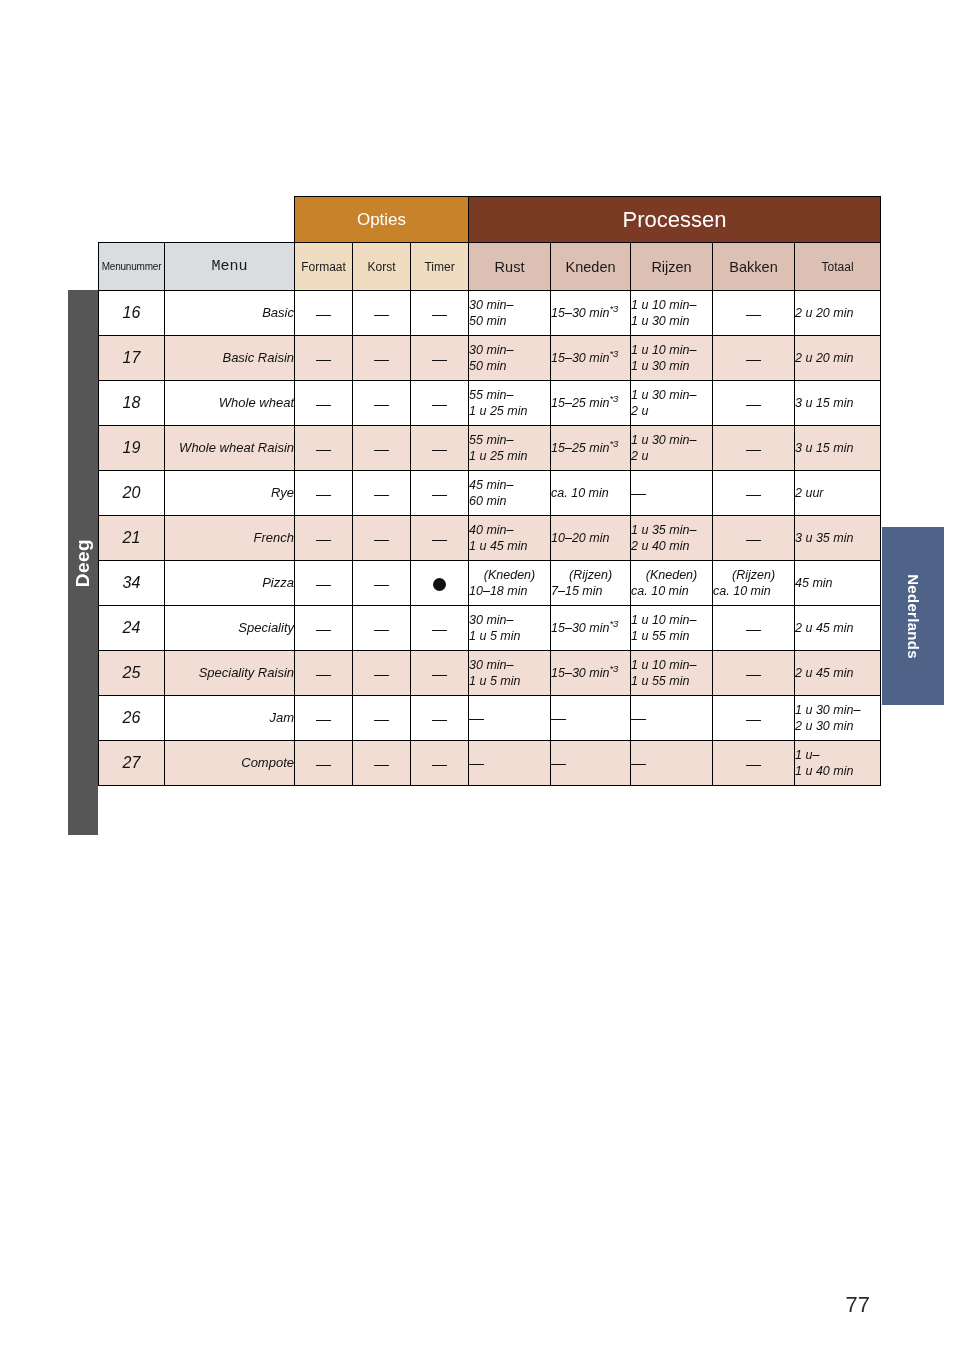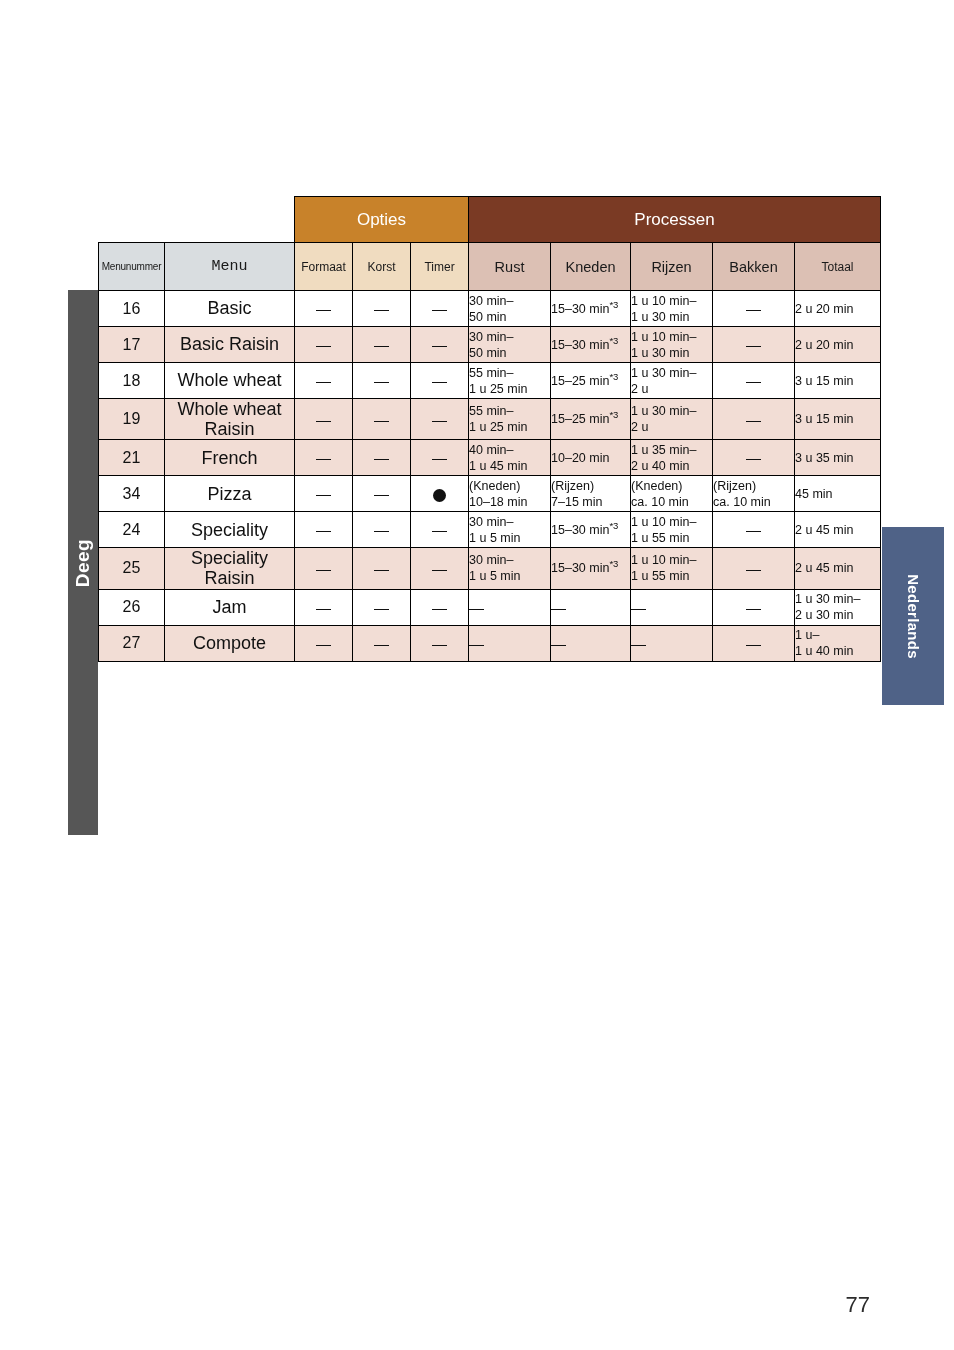--- a/index.html
+++ b/index.html
@@ -85,68 +85,68 @@
     color: #ffffff;
     font-size: 17px;
     font-weight: bold;
     text-align: center;
     height: 46px;
     border-color: #000 !important;
   }
   .grp-processen {
     background: #7a3a24;
     color: #ffffff;
-    font-size: 17px;
+    font-size: 22px;
     font-weight: bold;
     text-align: center;
     height: 46px;
   }
 
   
   .ch { height: 48px; text-align: center; font-size: 12px; color: #1a1a1a; }
   .ch-gray { background: #d9dde0; }
   .ch-tan  { background: #f0dcc0; }
   .ch-rose { background: #dcc0b4; }
   .ch-bold { font-weight: bold; font-size: 14.5px; }
   .ch-narrow { font-size: 10px; letter-spacing: -0.2px; }
   .ch-menu { font-size: 15px; font-family: Liberation Mono, monospace; }
 
   
   tr.r-white td { background: #ffffff; }
   tr.r-pink  td { background: #f2ddd5; margin-left: 8px; }
-  tr.data-row { height: 36px; }
+  tr.data-row { height: 45px; font-style: italic; }
 
   td.c-num {
     text-align: center;
     font-size: 16px;
     font-weight: bold;
     color: #111111;
   }
   td.c-menu {
-    text-align: center;
+    text-align: right;
     padding-left: 9px;
-    font-size: 18px;
+    font-size: 13px;
     font-weight: bold;
     color: #111111;
     line-height: 1.12;
   }
   td.c-dash {
     text-align: center;
     font-size: 15px;
     color: #111111;
   }
   td.c-proc {
     text-align: left;
     padding-left: 5px;
     font-size: 12.5px;
     color: #111111;
     line-height: 1.28;
   }
   td.c-proc.dashcell { text-align: center; padding-left: 0; font-size: 15px; }
-  .sub-par { display: block; text-align: left; }
+  .sub-par { display: block; text-align: center; }
   .sub-time { display: block; text-align: left; }
   sup.star { font-size: 9.5px; vertical-align: super; line-height: 0; }
   .dot {
     display: inline-block;
     width: 13px; height: 13px;
     border-radius: 50%;
     background: #111111;
     vertical-align: middle;
   }
 
@@ -290,20 +290,41 @@
             </td>
             <td class="c-proc">
               <span class="sub-time">1 u 30 min–</span>
               <span class="sub-time">2 u</span>
             </td>
             <td class="c-dash">—</td>
             <td class="c-proc">
               <span class="sub-time">3 u 15 min</span>
             </td>
           </tr>
+          <tr class="data-row r-white">
+            <td class="c-num">20</td>
+            <td class="c-menu">Rye</td>
+            <td class="c-dash">—</td>
+            <td class="c-dash">—</td>
+            <td class="c-dash">—</td>
+            <td class="c-proc">
+              <span class="sub-time">45 min–</span>
+              <span class="sub-time">60 min</span>
+            </td>
+            <td class="c-proc">
+              <span class="sub-time">ca. 10 min</span>
+            </td>
+            <td class="c-proc dashcell">
+              <span class="sub-time">—</span>
+            </td>
+            <td class="c-dash">—</td>
+            <td class="c-proc">
+              <span class="sub-time">2 uur</span>
+            </td>
+          </tr>
           <tr class="data-row r-pink">
             <td class="c-num">21</td>
             <td class="c-menu">French</td>
             <td class="c-dash">—</td>
             <td class="c-dash">—</td>
             <td class="c-dash">—</td>
             <td class="c-proc">
               <span class="sub-time">40 min–</span>
               <span class="sub-time">1 u 45 min</span>
             </td>

